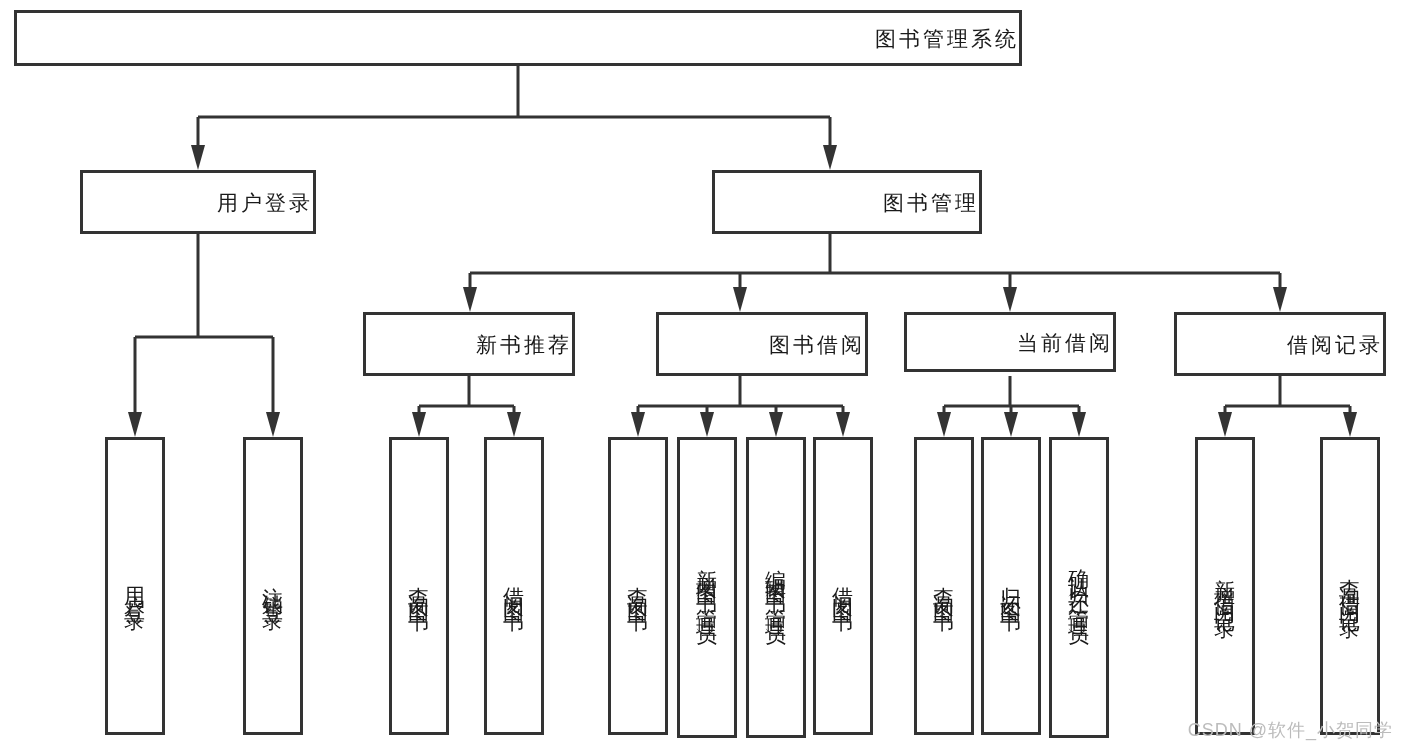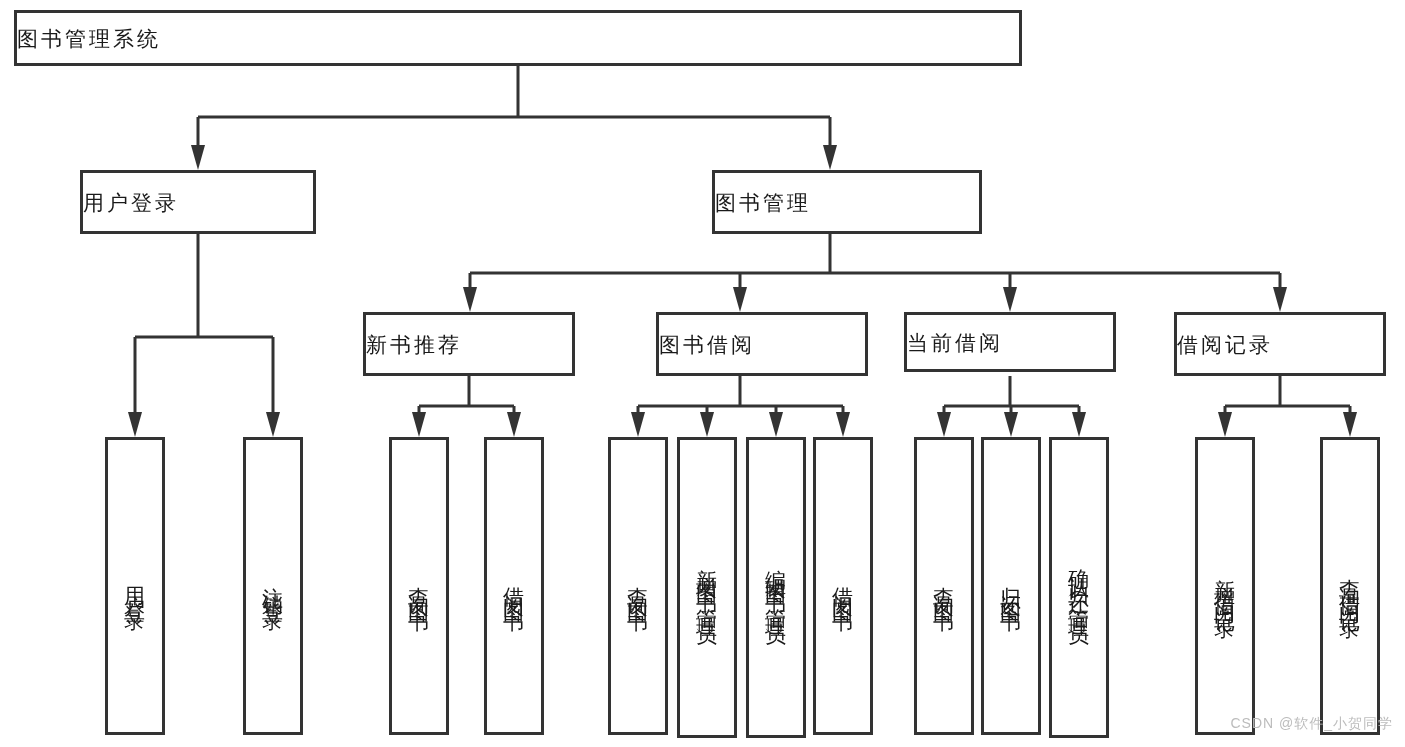--- a/index.html
+++ b/index.html
@@ -10,38 +10,38 @@
     font-family:"Liberation Sans","DejaVu Sans",sans-serif;
     color:#1a1a1a;
     overflow:hidden;
   }
   .connectors{position:absolute;left:0;top:0;width:1405px;height:747px;}
   .connectors path{stroke:#333333;stroke-width:3;fill:none;}
   .connectors polygon{fill:#333333;stroke:none;}
   .hnode{
     position:absolute;box-sizing:border-box;
     background:#ffffff;border:3px solid #333333;
-    display:flex;align-items:center;justify-content:flex-start;
+    display:flex;align-items:center;justify-content:flex-end;
     font-size:21px;letter-spacing:3px;line-height:1;
     white-space:nowrap;
   }
   .vnode{
     position:absolute;box-sizing:border-box;
     background:#ffffff;border:3px solid #333333;
     display:flex;align-items:center;justify-content:center;
   }
   .vnode .vtext{
     writing-mode:vertical-rl;
     text-orientation:mixed;
     font-size:21px;letter-spacing:8px;line-height:1.1;
     white-space:nowrap;
   }
   .watermark{
-    position:absolute;right:12px;bottom:14px;
-    font-size:14px;letter-spacing:1px;
+    position:absolute;right:12px;bottom:5px;
+    font-size:18px;letter-spacing:1px;
     color:#bcbcbc;white-space:nowrap;
   }
 </style>
 </head>
 <body>
 
 <div class="canvas">
 
   <svg class="connectors" viewBox="0 0 1405 747" xmlns="http://www.w3.org/2000/svg">
 

